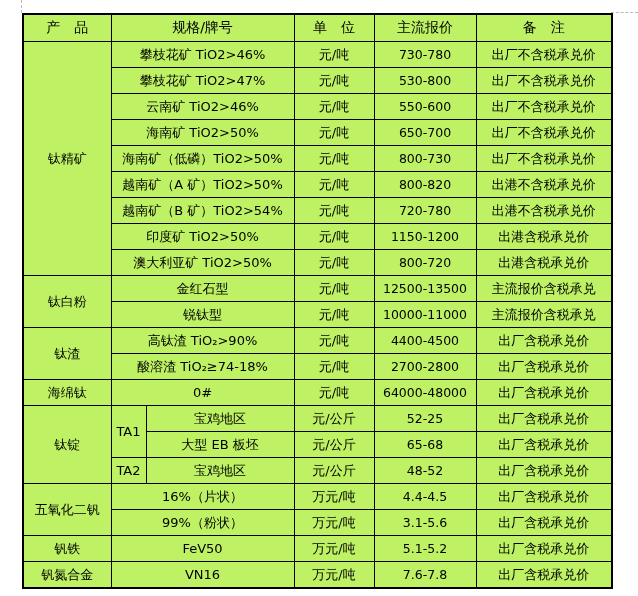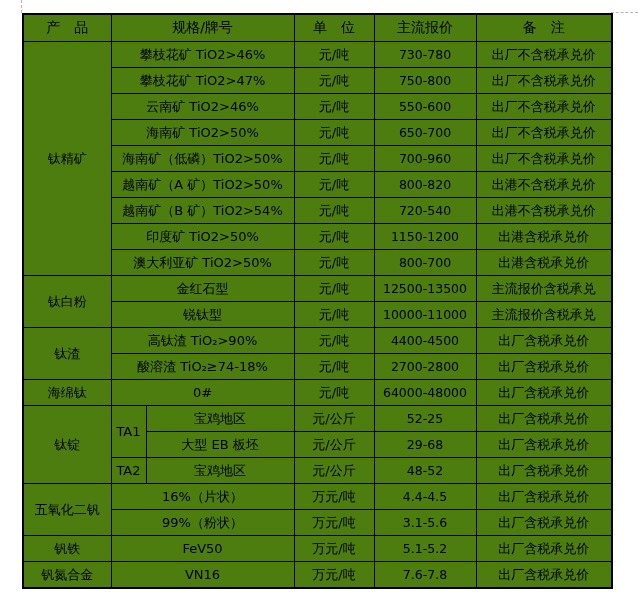--- a/index.html
+++ b/index.html
@@ -34,21 +34,21 @@
   }
   table.price-table {
     position: absolute;
     left: 22px;
     top: 13px;
     width: 589px;
     height: 566px;
     border-collapse: collapse;
     table-layout: fixed;
     border: 2px solid #000000;
-    background: #4d7c0f;
+    background: #bef264;
   }
   .price-table th,
   .price-table td {
     border: 1px solid #000000;
     text-align: center;
     vertical-align: middle;
     padding: 0 2px;
     color: #000000;
     font-weight: normal;
     white-space: pre;
@@ -99,63 +99,63 @@
     <tr>
       <td rowspan="9">钛精矿</td>
       <td colspan="2">攀枝花矿 TiO2&gt;46%</td>
       <td>元/吨</td>
       <td class="price-cell">730-780</td>
       <td>出厂不含税承兑价</td>
     </tr>
     <tr>
       <td colspan="2">攀枝花矿 TiO2&gt;47%</td>
       <td>元/吨</td>
-      <td class="price-cell">750-800</td>
+      <td class="price-cell">530-800</td>
       <td>出厂不含税承兑价</td>
     </tr>
     <tr>
       <td colspan="2">云南矿 TiO2&gt;46%</td>
       <td>元/吨</td>
       <td class="price-cell">550-600</td>
       <td>出厂不含税承兑价</td>
     </tr>
     <tr>
       <td colspan="2">海南矿 TiO2&gt;50%</td>
       <td>元/吨</td>
       <td class="price-cell">650-700</td>
       <td>出厂不含税承兑价</td>
     </tr>
     <tr>
       <td colspan="2">海南矿（低磷）TiO2&gt;50%</td>
       <td>元/吨</td>
-      <td class="price-cell">700-960</td>
+      <td class="price-cell">800-730</td>
       <td>出厂不含税承兑价</td>
     </tr>
     <tr>
       <td colspan="2">越南矿（A 矿）TiO2&gt;50%</td>
       <td>元/吨</td>
       <td class="price-cell">800-820</td>
       <td>出港不含税承兑价</td>
     </tr>
     <tr>
       <td colspan="2">越南矿（B 矿）TiO2&gt;54%</td>
       <td>元/吨</td>
-      <td class="price-cell">720-540</td>
+      <td class="price-cell">720-780</td>
       <td>出港不含税承兑价</td>
     </tr>
     <tr>
       <td colspan="2">印度矿 TiO2&gt;50%</td>
       <td>元/吨</td>
       <td class="price-cell">1150-1200</td>
       <td>出港含税承兑价</td>
     </tr>
     <tr>
       <td colspan="2">澳大利亚矿 TiO2&gt;50%</td>
       <td>元/吨</td>
-      <td class="price-cell">800-700</td>
+      <td class="price-cell">800-720</td>
       <td>出港含税承兑价</td>
     </tr>
 
     <tr>
       <td rowspan="2">钛白粉</td>
       <td colspan="2">金红石型</td>
       <td>元/吨</td>
       <td class="price-cell">12500-13500</td>
       <td>主流报价含税承兑</td>
     </tr>
@@ -192,21 +192,21 @@
       <td rowspan="3">钛锭</td>
       <td rowspan="2">TA1</td>
       <td>宝鸡地区</td>
       <td>元/公斤</td>
       <td class="price-cell">52-25</td>
       <td>出厂含税承兑价</td>
     </tr>
     <tr>
       <td>大型 EB 板坯</td>
       <td>元/公斤</td>
-      <td class="price-cell">29-68</td>
+      <td class="price-cell">65-68</td>
       <td>出厂含税承兑价</td>
     </tr>
     <tr>
       <td>TA2</td>
       <td>宝鸡地区</td>
       <td>元/公斤</td>
       <td class="price-cell">48-52</td>
       <td>出厂含税承兑价</td>
     </tr>
 

